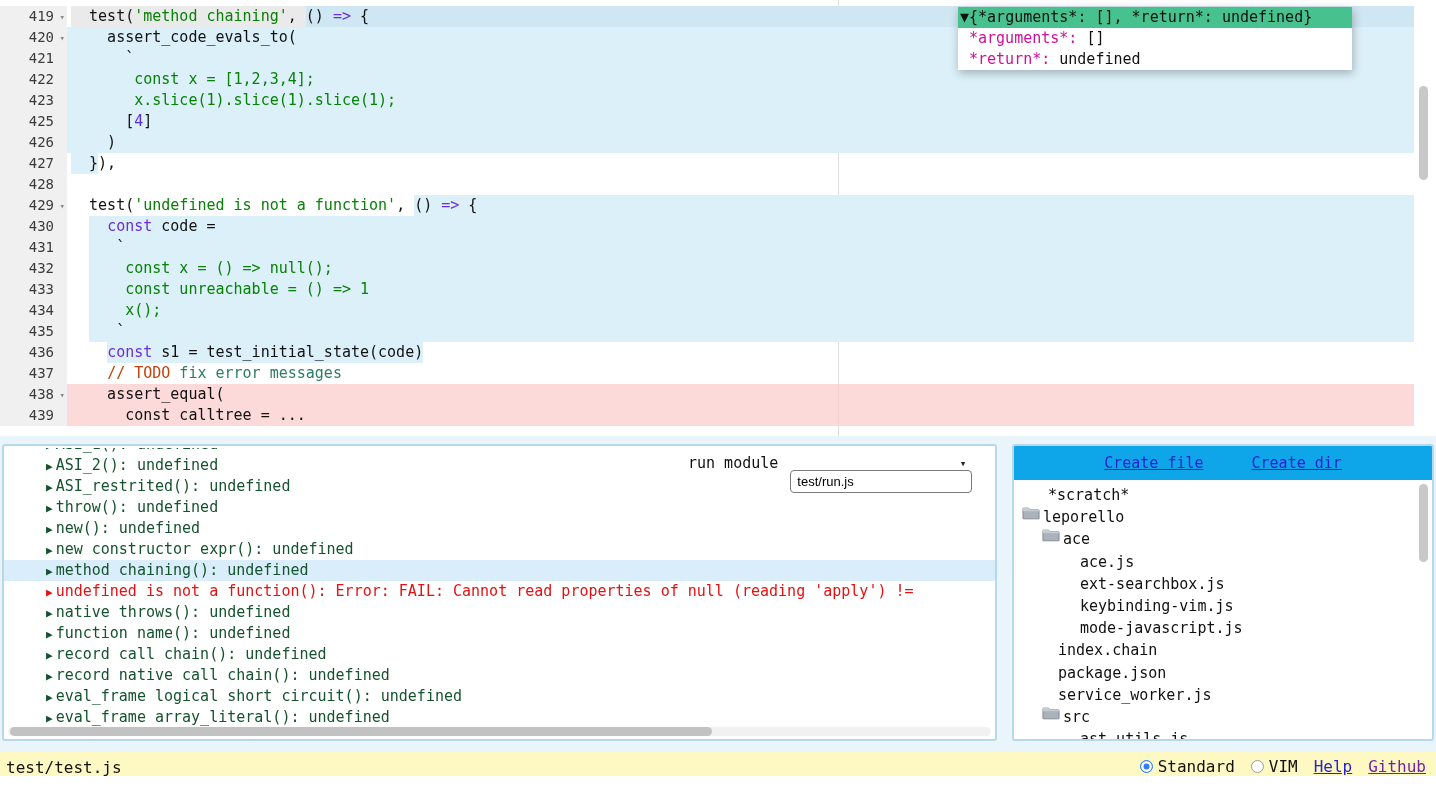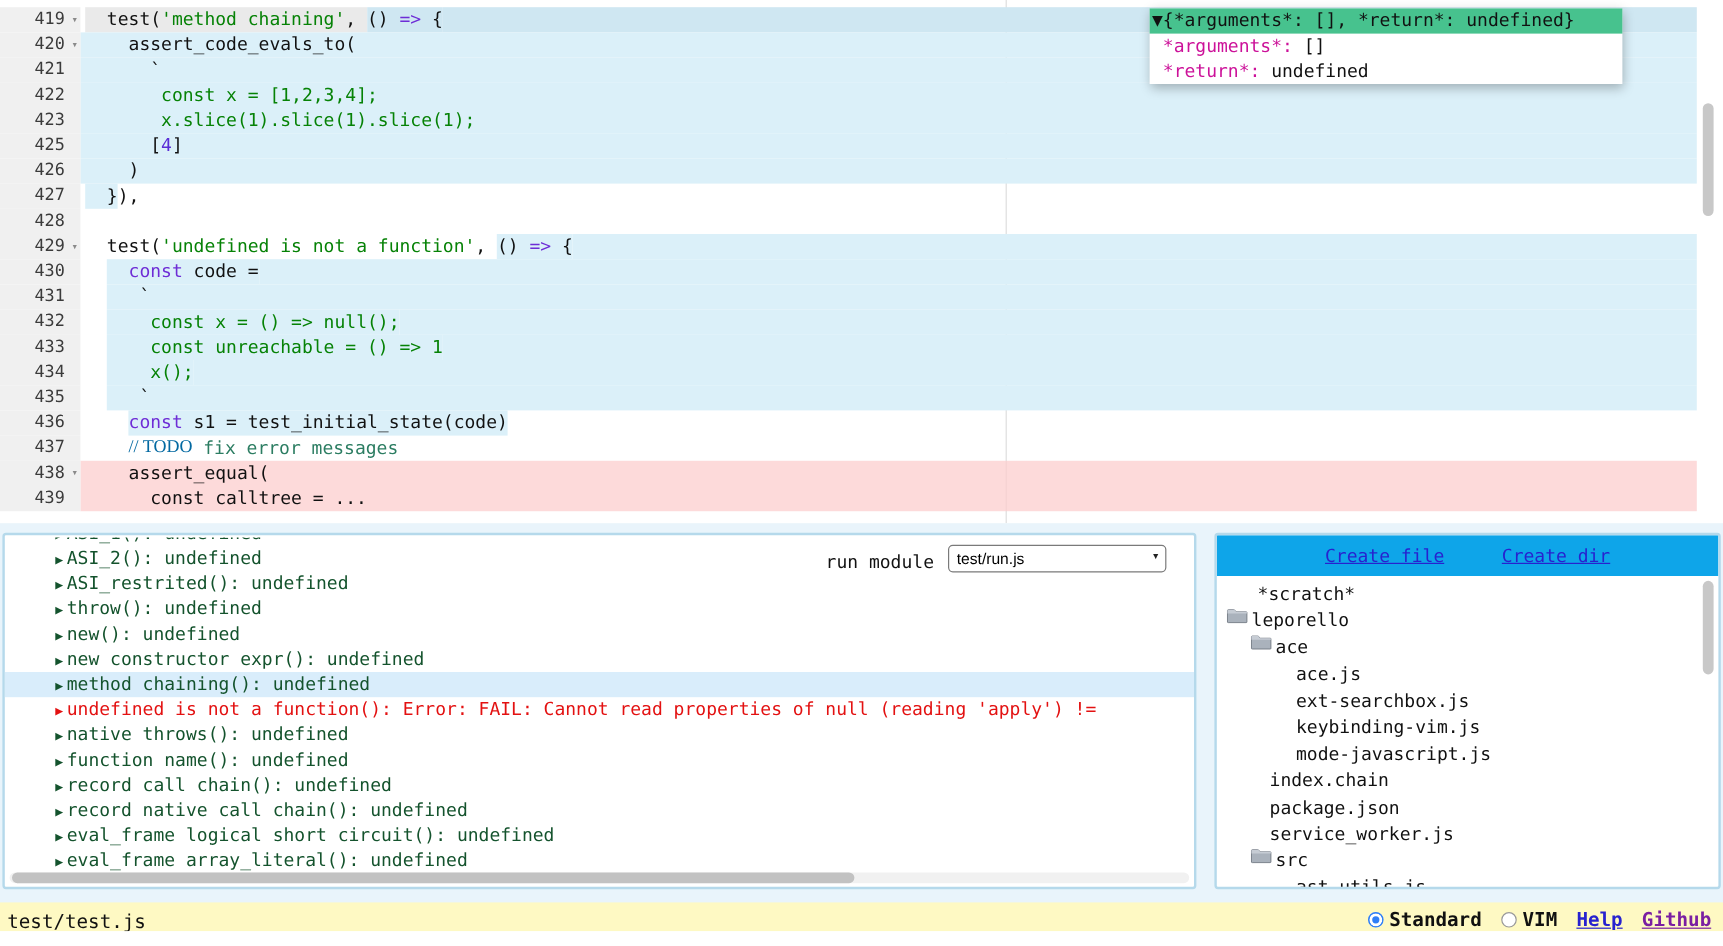--- a/index.html
+++ b/index.html
@@ -17,67 +17,67 @@
   .seg{display:inline-block;}
   .fill{flex:1;}
   .gray{background:#eaeaea;}
   .b419{background:#cfe7f2;}
   .blue{background:#dbf0f9;}
   .bgblue .code{background:#dbf0f9;}
   .bgpink .code{background:rgba(252,204,204,0.72);}
   .str{color:#068206;}
   .kw{color:#6e2dd6;}
   .num{color:#5a2dd6;}
-  .todo{color:#0369a1;font-family:Liberation Serif, serif;}
+  .todo{color:#c2410c;}
   .cmt{color:#2c7d62;}
   .vthumb{position:absolute;width:9px;background:#c8c8c8;border-radius:5px;z-index:6;}
   
   #tooltip{position:absolute;left:958px;top:7px;width:394px;background:#fff;z-index:5;
            box-shadow:1px 3px 9px rgba(0,0,0,0.28);font-size:15px;}
   .tt-head{background:#47c28e;height:21px;line-height:21px;display:flex;white-space:pre;}
   .tt-tri{padding-left:2px;}
   .tt-row{height:21px;line-height:21px;padding-left:11px;white-space:pre;}
   .key{color:#cc1199;}
   .tt-val{margin-left:9px;}
   
   #console{position:absolute;left:2px;top:444px;width:995px;height:297px;background:#fff;
            border:2px solid #b5d9eb;border-radius:3px;box-sizing:border-box;overflow:hidden;}
   #crows{padding-top:2px;}
   .crow{height:21px;line-height:21px;font-size:15px;padding-left:42px;white-space:pre;color:#14532d;}
   .clipwrap{height:7px;overflow:hidden;}
   .clipwrap .crow{margin-top:-14px;}
   .crow .arrow{font-size:11px;margin-right:3px;color:inherit;}
   .crow.hl{background:#d9edfb;}
   .crow.err{color:#e31111;}
-  #runmod{position:absolute;top:8px;left:684px;display:flex;align-items:flex-end;z-index:3;}
+  #runmod{position:absolute;top:8px;left:684px;display:flex;align-items:flex-start;z-index:3;}
   #runmod .rml{font-size:15px;}
   .selectwrap{position:relative;margin-left:12px;}
   select{width:182px;height:23px;font-family:"Liberation Sans",sans-serif;font-size:13px;
          border:1px solid #7a7a7a;border-radius:4px;background:#fff;color:#000;
-         -webkit-appearance:none;appearance:none;padding:0 20px 0 6px;}
+         -webkit-appearance:none;appearance:none;padding:0 20px 0 6px;margin-top:16px;}
   .chev{position:absolute;right:6px;top:3px;font-size:11px;color:#222;pointer-events:none;}
   #hscroll{position:absolute;left:4px;right:4px;bottom:3px;height:9px;background:#f1f1f1;border-radius:5px;}
   #hthumb{position:absolute;left:2px;top:0;width:702px;height:9px;background:#c2c2c2;border-radius:5px;}
   
   #files{position:absolute;left:1012px;top:444px;width:422px;height:297px;background:#fff;
          border:2px solid #b5d9eb;border-radius:3px;box-sizing:border-box;overflow:hidden;}
   #fhead{height:34px;background:#0ea5e9;display:flex;align-items:center;justify-content:center;gap:48px;}
   .link{color:#2722cf;text-decoration:underline;font-size:15px;cursor:pointer;}
   #ftree{padding-top:4px;}
   .frow{height:22.2px;line-height:22.2px;font-size:15px;white-space:pre;display:flex;align-items:flex-start;}
   .ind-scratch{padding-left:34px;}
   .ind-root{padding-left:8px;}
   .ind-1{padding-left:28px;}
   .ind-1f{padding-left:44px;}
   .ind-2{padding-left:66px;}
   .ficon{width:18px;height:14px;margin-right:3px;flex:0 0 auto;}
   
   #status{position:absolute;left:0;top:752px;width:1436px;height:33px;background:#fef9c3;}
   #spath{position:absolute;left:6px;top:6px;font-size:16px;}
-  #sright{position:absolute;right:10px;top:5px;display:flex;align-items:center;gap:16px;font-size:16px;font-weight:bold;}
+  #sright{position:absolute;right:10px;top:5px;display:flex;align-items:center;gap:16px;font-size:16px;}
   .radio-opt{display:flex;align-items:center;gap:5px;}
   .rad{width:13px;height:13px;border-radius:50%;display:inline-block;box-sizing:border-box;}
   .rad.sel{background:#2f7ff7;box-shadow:inset 0 0 0 2.5px #fff;border:1.5px solid #2f7ff7;}
   .rad.unsel{background:#fff;border:1.5px solid #9a9a9a;}
   .slink{text-decoration:underline;cursor:pointer;}
   .help{color:#2722cf;}
   .github{color:#7a1fa2;}
 </style>
 </head>
 <body>

